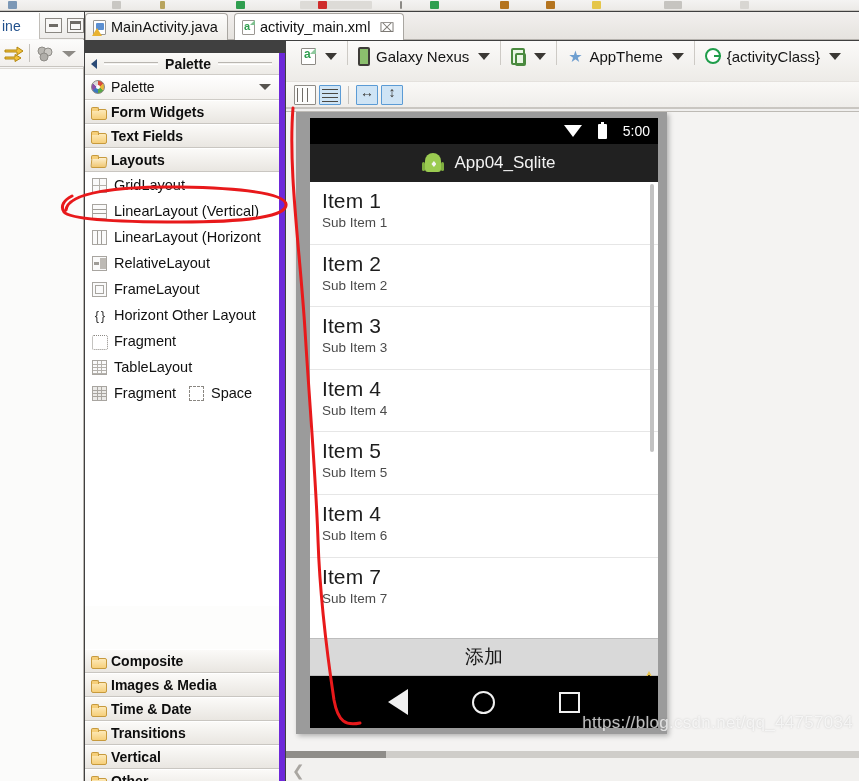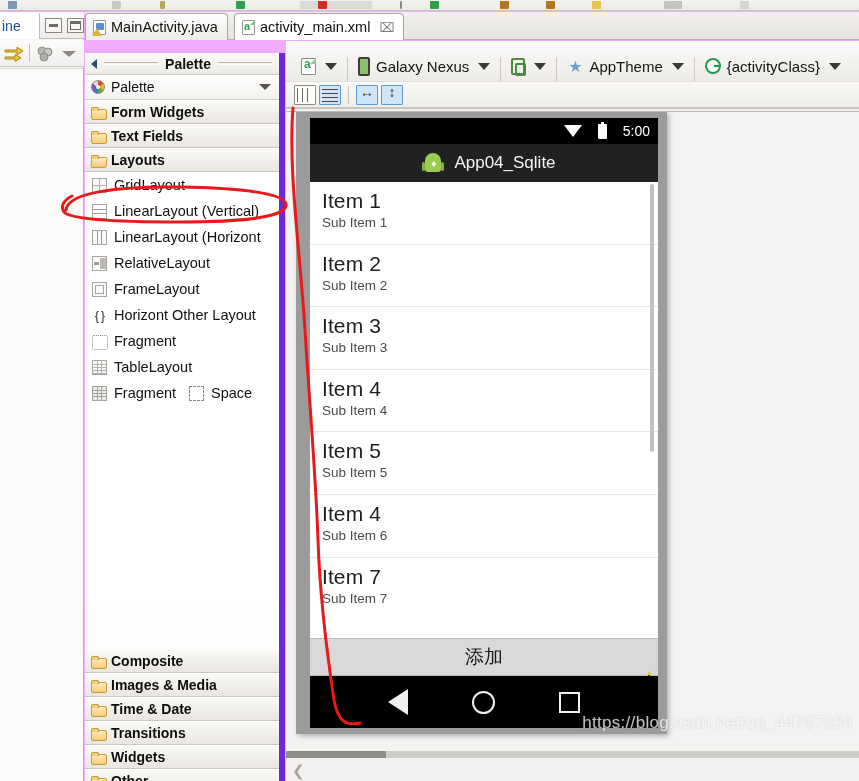--- a/index.html
+++ b/index.html
@@ -4,21 +4,21 @@
 <style>
   * { box-sizing: border-box; }
   html, body {
     margin: 0; padding: 0;
     width: 859px; height: 781px;
     overflow: hidden;
     background: #ffffff;
     font-family: "Liberation Sans", sans-serif;
     -webkit-font-smoothing: antialiased;
   }
-  #root { position: relative; width: 859px; height: 781px; overflow: hidden; background:#f0abfc; }
+  #root { position: relative; width: 859px; height: 781px; overflow: hidden; background:#404040; }
 
   
   .topbar {
     position:absolute; left:0; top:0; width:859px; height:11px;
     background: linear-gradient(#f4f3f2, #eceae7);
     border-bottom:1px solid #c8c5c0;
     overflow:hidden;
   }
   .topbar .tgl {
     position:absolute; top:1px; width:9px; height:8px; border-radius:1px;
@@ -194,21 +194,21 @@
   }
 
   
   .editor {
     position:absolute; left:286px; top:41px; right:0; bottom:0;
     background:#f0efee;
   }
   .ed-toolbar {
     position:absolute; left:0; top:0; right:0; height:41px;
     background:linear-gradient(#fbfaf9,#edebe7);
-    display:flex; align-items:flex-end; gap:0px; padding-left:8px;
+    display:flex; align-items:flex-start; gap:0px; padding-left:8px;
     border-bottom:1px solid #e4e1dd;
   }
   .tb-item { display:flex; align-items:center; gap:6px; padding:0 7px; font-size:15px; color:#141414; height:30px;}
   .tb-caret { width:0;height:0;border-left:6px solid transparent;border-right:6px solid transparent;border-top:7px solid #3a3834; margin-left:3px;}
   .tb-div { width:1px; height:24px; background:#cdcac5; margin:0 3px; }
 
   .ico-doc {
     width:15px;height:17px;background:#fff;border:1px solid #8d8a85;border-radius:1px;position:relative;flex:none;
   }
   .ico-doc::before{content:"a";position:absolute;left:2px;top:-2px;font-size:12px;color:#2f9e4f;font-weight:bold;}
@@ -474,21 +474,21 @@
       <div class="grp">
         <span class="folder"></span>
         <span>Time &amp; Date</span>
       </div>
       <div class="grp">
         <span class="folder"></span>
         <span>Transitions</span>
       </div>
       <div class="grp">
         <span class="folder"></span>
-        <span>Widgets</span>
+        <span>Vertical</span>
       </div>
       <div class="grp">
         <span class="folder"></span>
         <span>Other</span>
       </div>
     </div>
   </div>
 
   <div class="editor">
 

